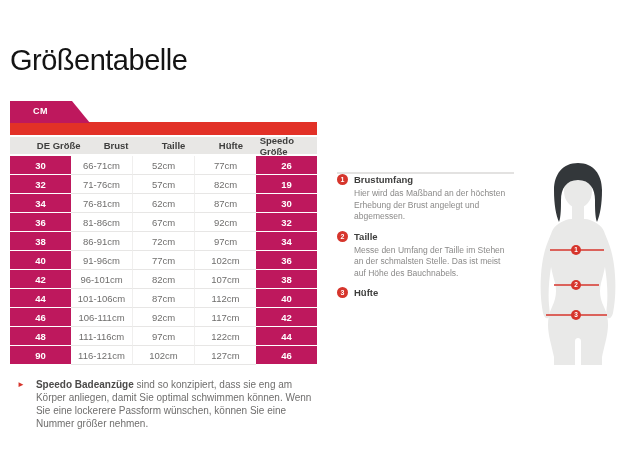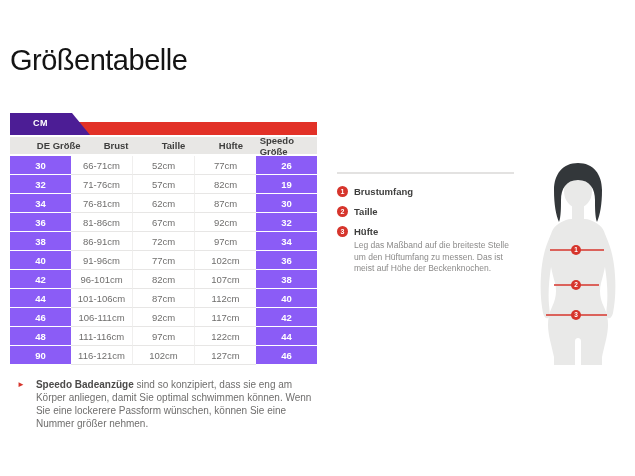--- a/index.html
+++ b/index.html
@@ -6,54 +6,54 @@
   html,body { width:635px; height:476px; background:#ffffff;
     font-family:"Liberation Sans", sans-serif; overflow:hidden; }
   .page { position:relative; width:635px; height:476px; background:#fff; }
 
   .page-title { position:absolute; left:10px; top:44px; font-size:29px;
     font-weight:normal; color:#141414; letter-spacing:-0.5px; }
 
   
   .table-wrap { position:absolute; left:10px; top:101px; width:307px; }
   .unit-tabs { position:relative; height:36px; }
-  .tab-cm { position:absolute; left:0; top:12px; width:80px; height:22px;
-    background:#4c1d95; clip-path:polygon(0 0, 62px 0, 80px 100%, 0 100%); }
+  .tab-cm { position:absolute; left:0; top:0; width:80px; height:22px;
+    background:#be185d; clip-path:polygon(0 0, 62px 0, 80px 100%, 0 100%); }
   .tab-cm .tab-label { position:absolute; left:23px; top:5px; color:#fff;
     font-size:9px; font-weight:bold; letter-spacing:0.4px; }
   .red-bar { position:absolute; left:0; top:21px; width:100%; height:13px;
     background:#e23127; }
 
   .thead { display:flex; height:17px; background:#e8e7e5;padding-left:20px; }
   .thead .th { flex:1; display:flex; align-items:center; justify-content:center;
     font-size:9.5px; font-weight:bold; color:#3e3e3d; }
   .tbody { margin-top:2px; }
   .trow { display:flex; height:19px; }
   .cell { flex:1; }
   .cell.gray { border-bottom:1px solid #ffffff; }
-  .cell.gray .inner { height:18px; background:#8b5cf6; color:#ffffff;
+  .cell.gray .inner { height:18px; background:#be185d; color:#ffffff;
     font-size:9.5px; font-weight:bold; display:flex; align-items:center;
     justify-content:center; }
   .cell.mid { display:flex; align-items:center; justify-content:center;
     font-size:9.5px; color:#6f6e6d; border-bottom:1px solid #e7e6e5;
     border-left:1px solid #f0efee; }
   .cell.mid.first { border-left:none; }
 
   
   .footnote { position:absolute; left:17px; top:378px; width:305px; display:flex; }
   .fn-marker { color:#d6352c; font-size:8px; line-height:13px; margin-right:11px; }
   .fn-text { font-size:10px; line-height:13px; color:#6f6e6d; }
   .fn-bold { font-weight:bold; color:#4c4b4a; }
 
   
   .instructions { position:absolute; left:337px; top:172px; width:177px; }
   .ins-rule { border-top:1px solid #e3e2e1; }
   .ins-title { text-align:center; font-size:13.5px; color:#464544;
     padding:5px 0 6px 0; }
-  .ins-items { margin-top:12px; }
+  .ins-items { }
   .ins-item { position:relative; padding-left:17px; margin-bottom:8px; }
   .ins-num { position:absolute; left:0; top:0; width:11px; height:11px;
     border-radius:50%; background:#d6352c; color:#fff; font-size:7px;
     font-weight:bold; display:flex; align-items:center; justify-content:center; }
   .ins-head { font-size:9.5px; font-weight:bold; color:#3e3e3d; line-height:12px; }
   .ins-desc { font-size:8.5px; color:#8b8a89; line-height:11.5px; margin-top:2px; }
 
   
   .figure-wrap { position:absolute; left:528px; top:155px; width:100px; height:210px; }
 </style>
@@ -210,29 +210,30 @@
     <span class="fn-text"><span class="fn-bold">Speedo Badeanzüge</span> <span>sind so konzipiert, dass sie eng am Körper anliegen, damit Sie optimal schwimmen können. Wenn Sie eine lockerere Passform wünschen, können Sie eine Nummer größer nehmen.</span></span>
   </div>
 
   <div class="instructions">
     <div class="ins-rule"></div>
     <div class="ins-rule"></div>
     <div class="ins-items">
       <div class="ins-item">
         <div class="ins-num">1</div>
         <div class="ins-head">Brustumfang</div>
+        <div class="ins-desc">Hier wird das Maßband an der höchsten Erhebung der Brust angelegt und abgemessen.</div>
       </div>
       <div class="ins-item">
         <div class="ins-num">2</div>
         <div class="ins-head">Taille</div>
+        <div class="ins-desc">Messe den Umfang der Taille im Stehen an der schmalsten Stelle. Das ist meist auf Höhe des Bauchnabels.</div>
       </div>
       <div class="ins-item">
         <div class="ins-num">3</div>
         <div class="ins-head">Hüfte</div>
-        <div class="ins-desc">Leg das Maßband auf die breiteste Stelle um den Hüftumfang zu messen. Das ist meist auf Höhe der Beckenknochen.</div>
       </div>
     </div>
   </div>
 
   <div class="figure-wrap">
     <svg viewBox="0 0 100 210" width="100" height="210">
 
       <ellipse cx="50" cy="36" rx="14" ry="17" fill="#e9e9e8"></ellipse>
 
       <rect x="44" y="48" width="12" height="18" fill="#e9e9e8"></rect>

